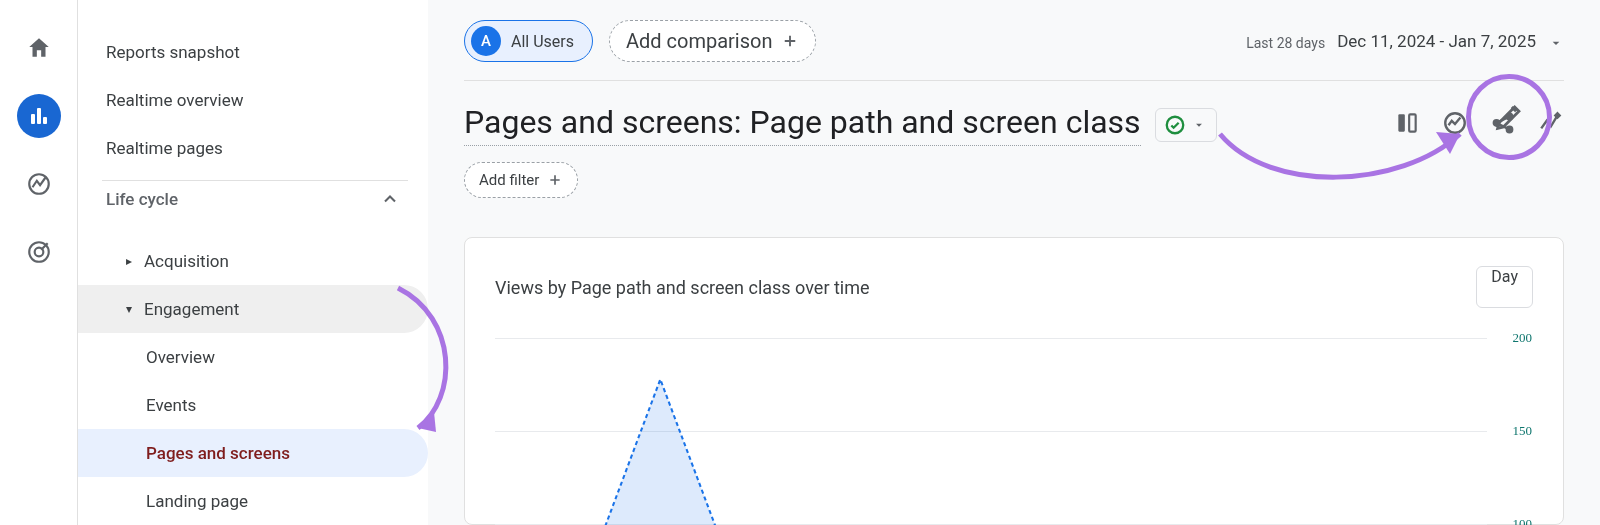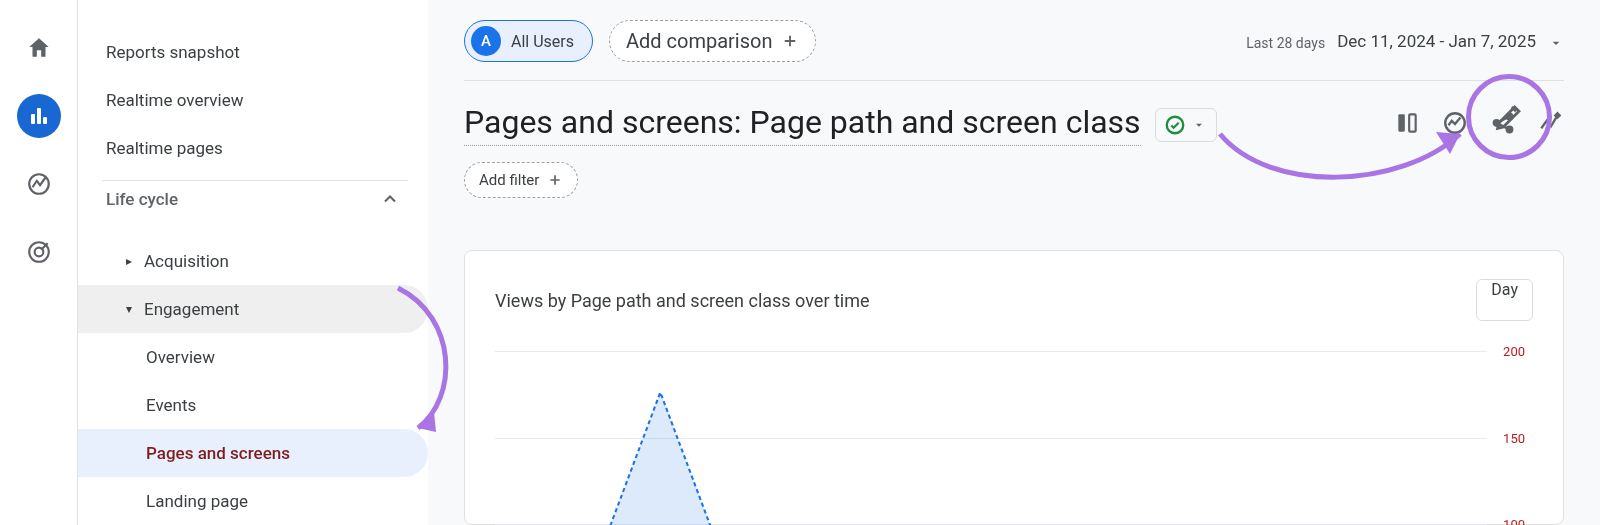--- a/index.html
+++ b/index.html
@@ -136,41 +136,41 @@
   .filter-row { margin-top:16px; }
   .filter-pill {
     display:inline-flex; align-items:center; gap:8px;
     height:36px; padding:0 14px;
     border:1.5px dashed #9aa0a6; border-radius:18px;
     font-size:15px; color:#3c4043; cursor:pointer;
     background:#fff;
   }
 
   .card {
-    margin-top:52px;
+    margin-top:39px;
     background:#fff;
     border:1px solid #e0e0e0;
     border-radius:8px;
     padding:28px 30px 0 30px;
     flex:1;
     display:flex; flex-direction:column;
   }
   .card-head { display:flex; align-items:center; }
   .card-title { font-size:18px; color:#3c4043; }
   .period-select {
     margin-left:auto;
     height:42px; padding:0 14px;
     border:1px solid #dadce0; border-radius:6px;
     display:flex; align-items:center; gap:40px;
     font-size:16px; cursor:pointer; background:#fff;flex-direction:column;
   }
 
   
   .chart-wrap { position:relative; flex:1; margin-top:30px; padding-right:46px; }
-  .ylab { position:absolute; right:8px; font-size:13px; color:#b91c1c; transform:translateY(-50%); }
+  .ylab { position:absolute; right:1px; font-size:13px; color:#0f766e; transform:translateY(-50%);font-family:Liberation Serif, serif; }
   .grid-line { position:absolute; left:0; right:46px; height:1px; background:#e8eaed; }
   .chart-svg { position:absolute; left:0; right:46px; bottom:0; top:0; }
 
   
   .edit-circle {
     position:absolute;
     width:86px; height:86px; border-radius:50%;
     border:5px solid #a974e3;
     display:flex; align-items:center; justify-content:center;
     cursor:pointer; z-index:5;

